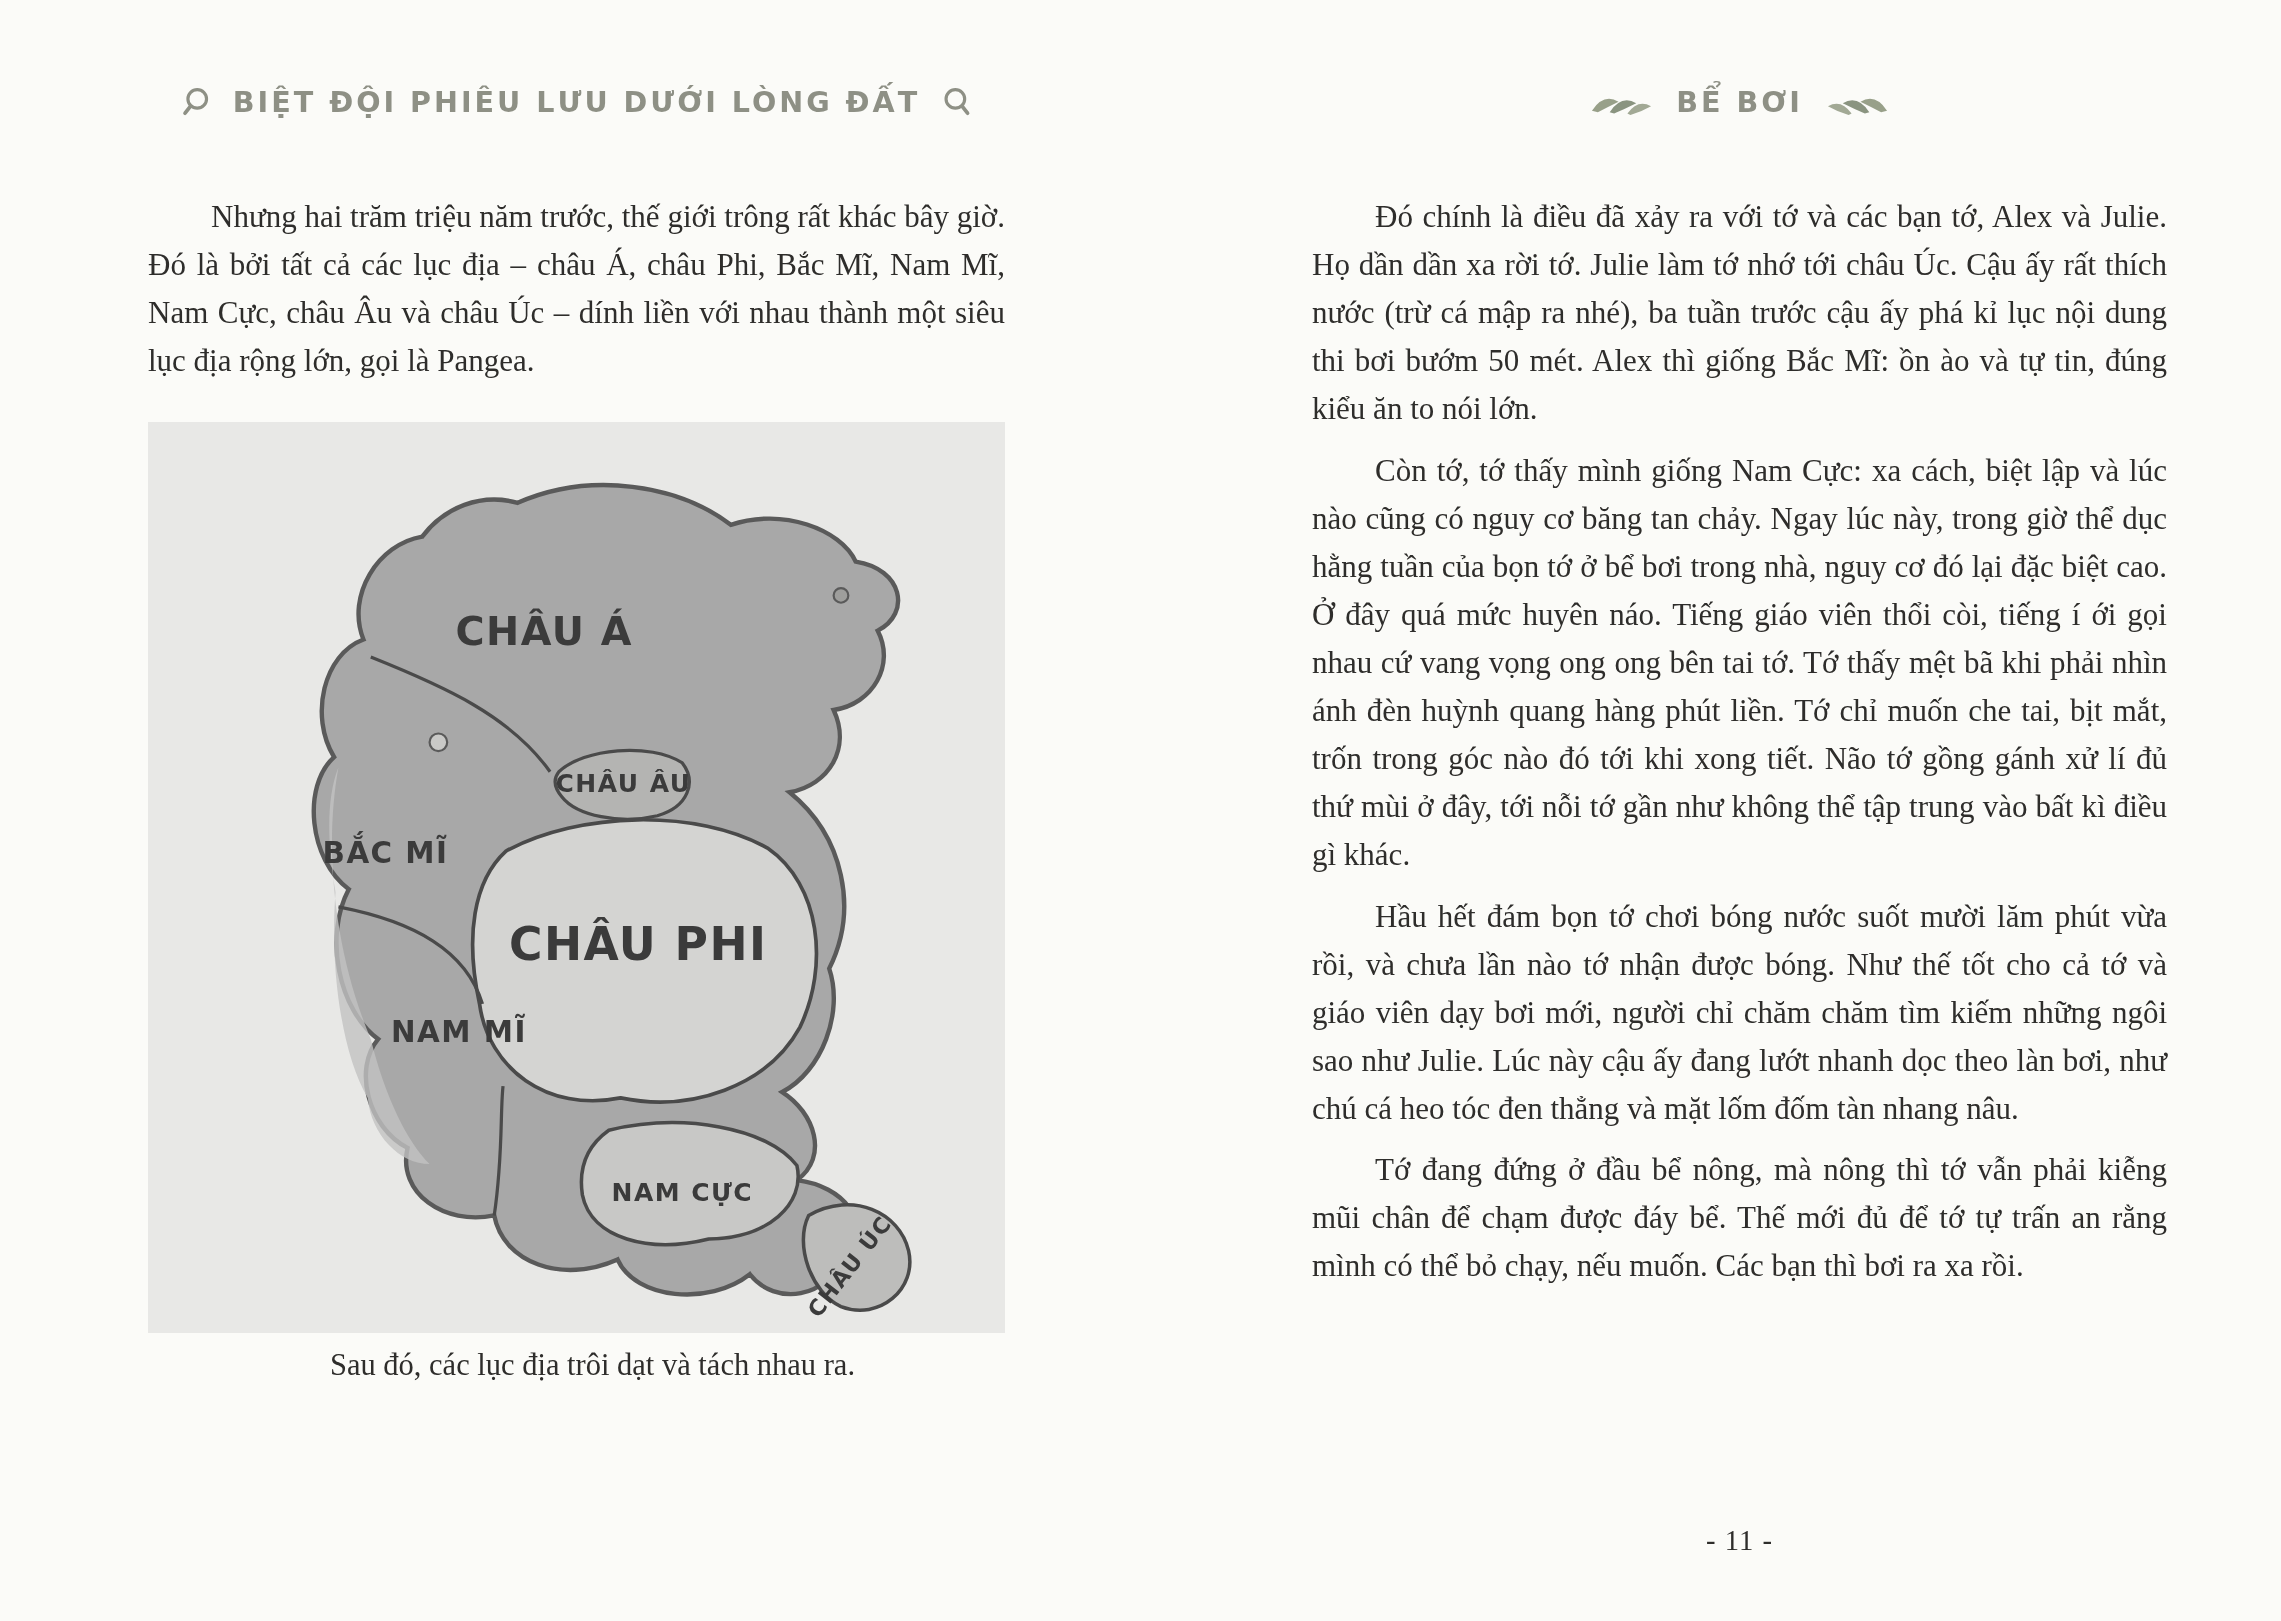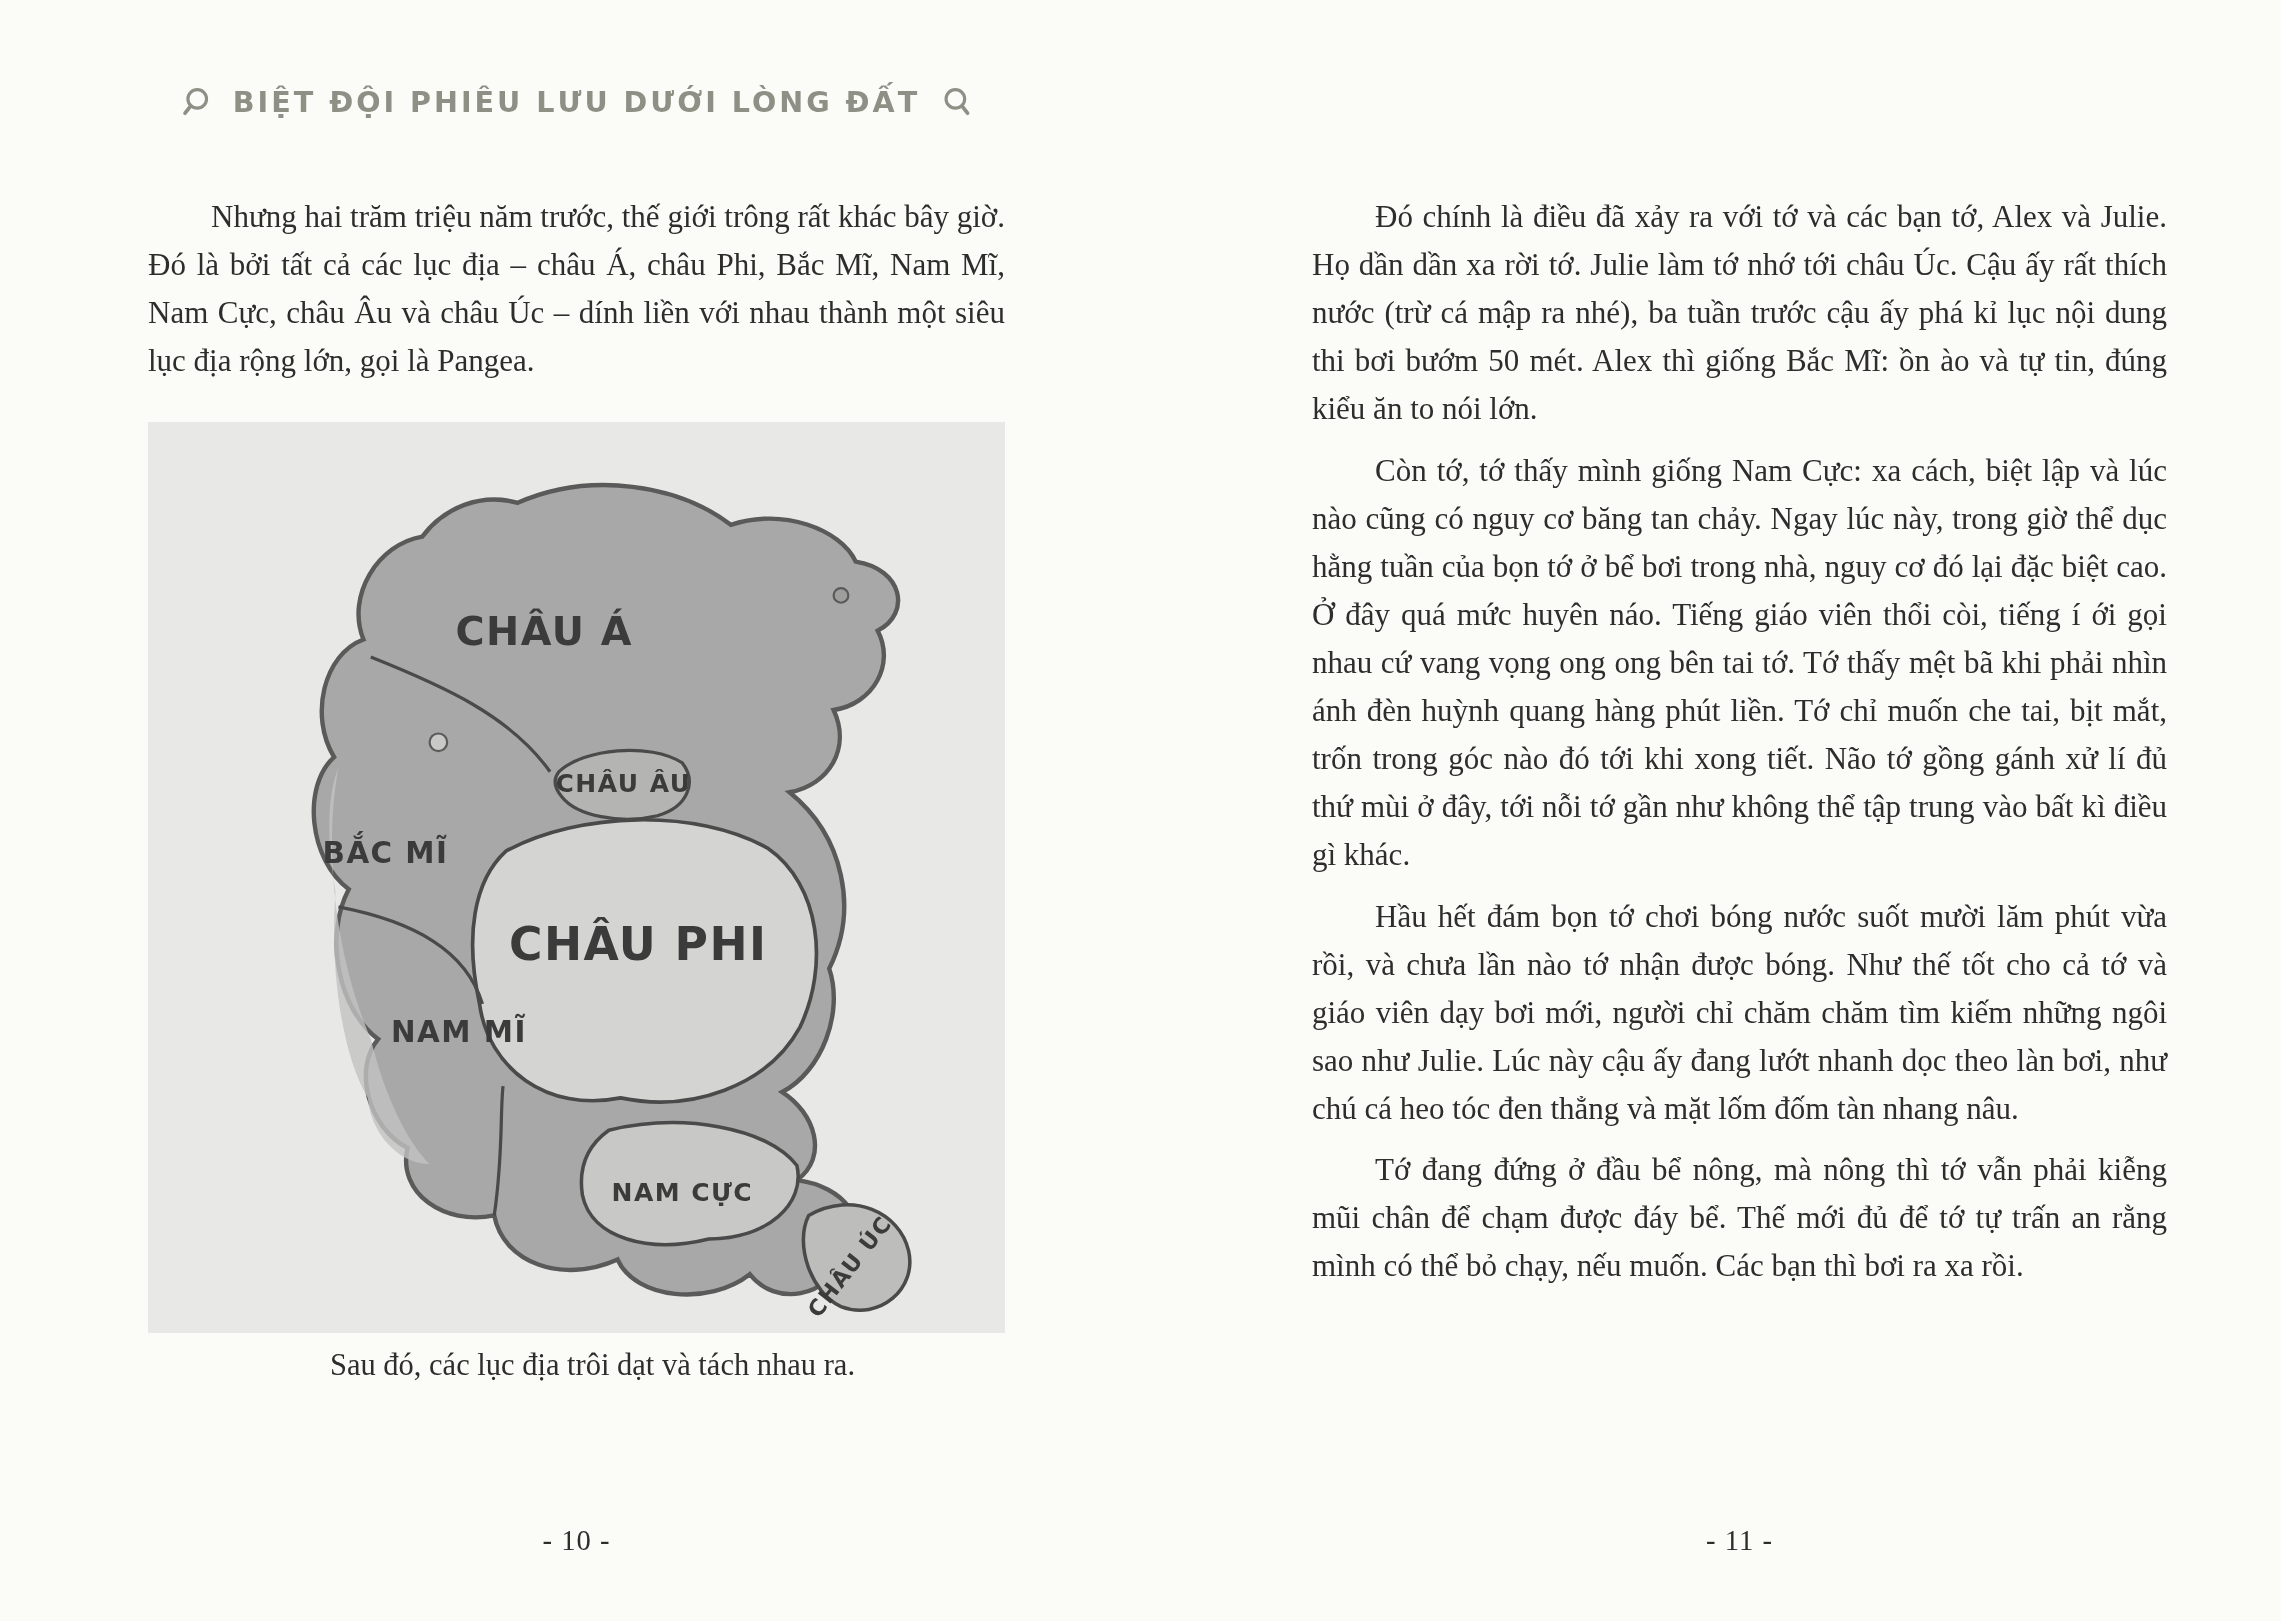--- a/index.html
+++ b/index.html
@@ -139,25 +139,41 @@
       <text class="map-label" x="160" y="300" font-size="20" text-anchor="middle">BẮC MĨ</text>
       <text class="map-label" x="332" y="366" font-size="31" text-anchor="middle">CHÂU PHI</text>
       <text class="map-label" x="210" y="422" font-size="20" text-anchor="middle">NAM MĨ</text>
       <text class="map-label" x="362" y="530" font-size="17" text-anchor="middle">NAM CỰC</text>
       <text class="map-label" x="480" y="578" font-size="15" text-anchor="middle" transform="rotate(-52 480 578)">CHÂU ÚC</text>
     </svg>
   </div>
 
   <div class="map-caption">Sau đó, các lục địa trôi dạt và tách nhau ra.</div>
 
-  <div class="page-number">- 10 -</div>
 </div>
 
 <div class="page page-right">
 
+  <div class="running-head">
+    <span class="ornament">
+      <svg width="65" height="29.6" viewBox="0 0 44 20">
+        <path d="M2 16 Q 10 4 20 10 Q 12 14 6 17 Z" fill="#98a089"></path>
+        <path d="M14 17 Q 22 5 32 11 Q 24 15 17 18 Z" fill="#8a9480"></path>
+        <path d="M26 18 Q 33 8 42 13 Q 35 17 28 19 Z" fill="#a2a995"></path>
+      </svg>
+    </span>
+    <span class="head-text">BỂ BƠI</span>
+    <span class="ornament">
+      <svg width="65" height="29.6" viewBox="0 0 44 20" style="transform:scaleX(-1)">
+        <path d="M2 16 Q 10 4 20 10 Q 12 14 6 17 Z" fill="#98a089"></path>
+        <path d="M14 17 Q 22 5 32 11 Q 24 15 17 18 Z" fill="#8a9480"></path>
+        <path d="M26 18 Q 33 8 42 13 Q 35 17 28 19 Z" fill="#a2a995"></path>
+      </svg>
+    </span>
+  </div>
 
   <div class="body-block right-text">
     <p>Đó chính là điều đã xảy ra với tớ và các bạn tớ, Alex và Julie. Họ dần dần xa rời tớ. Julie làm tớ nhớ tới châu Úc. Cậu ấy rất thích nước (trừ cá mập ra nhé), ba tuần trước cậu ấy phá kỉ lục nội dung thi bơi bướm 50 mét. Alex thì giống Bắc Mĩ: ồn ào và tự tin, đúng kiểu ăn to nói lớn.</p>
     <p>Còn tớ, tớ thấy mình giống Nam Cực: xa cách, biệt lập và lúc nào cũng có nguy cơ băng tan chảy. Ngay lúc này, trong giờ thể dục hằng tuần của bọn tớ ở bể bơi trong nhà, nguy cơ đó lại đặc biệt cao. Ở đây quá mức huyên náo. Tiếng giáo viên thổi còi, tiếng í ới gọi nhau cứ vang vọng ong ong bên tai tớ. Tớ thấy mệt bã khi phải nhìn ánh đèn huỳnh quang hàng phút liền. Tớ chỉ muốn che tai, bịt mắt, trốn trong góc nào đó tới khi xong tiết. Não tớ gồng gánh xử lí đủ thứ mùi ở đây, tới nỗi tớ gần như không thể tập trung vào bất kì điều gì khác.</p>
     <p>Hầu hết đám bọn tớ chơi bóng nước suốt mười lăm phút vừa rồi, và chưa lần nào tớ nhận được bóng. Như thế tốt cho cả tớ và giáo viên dạy bơi mới, người chỉ chăm chăm tìm kiếm những ngôi sao như Julie. Lúc này cậu ấy đang lướt nhanh dọc theo làn bơi, như chú cá heo tóc đen thẳng và mặt lốm đốm tàn nhang nâu.</p>
     <p>Tớ đang đứng ở đầu bể nông, mà nông thì tớ vẫn phải kiễng mũi chân để chạm được đáy bể. Thế mới đủ để tớ tự trấn an rằng mình có thể bỏ chạy, nếu muốn. Các bạn thì bơi ra xa rồi.</p>
   </div>
 
   <div class="page-number">- 11 -</div>
 </div>

